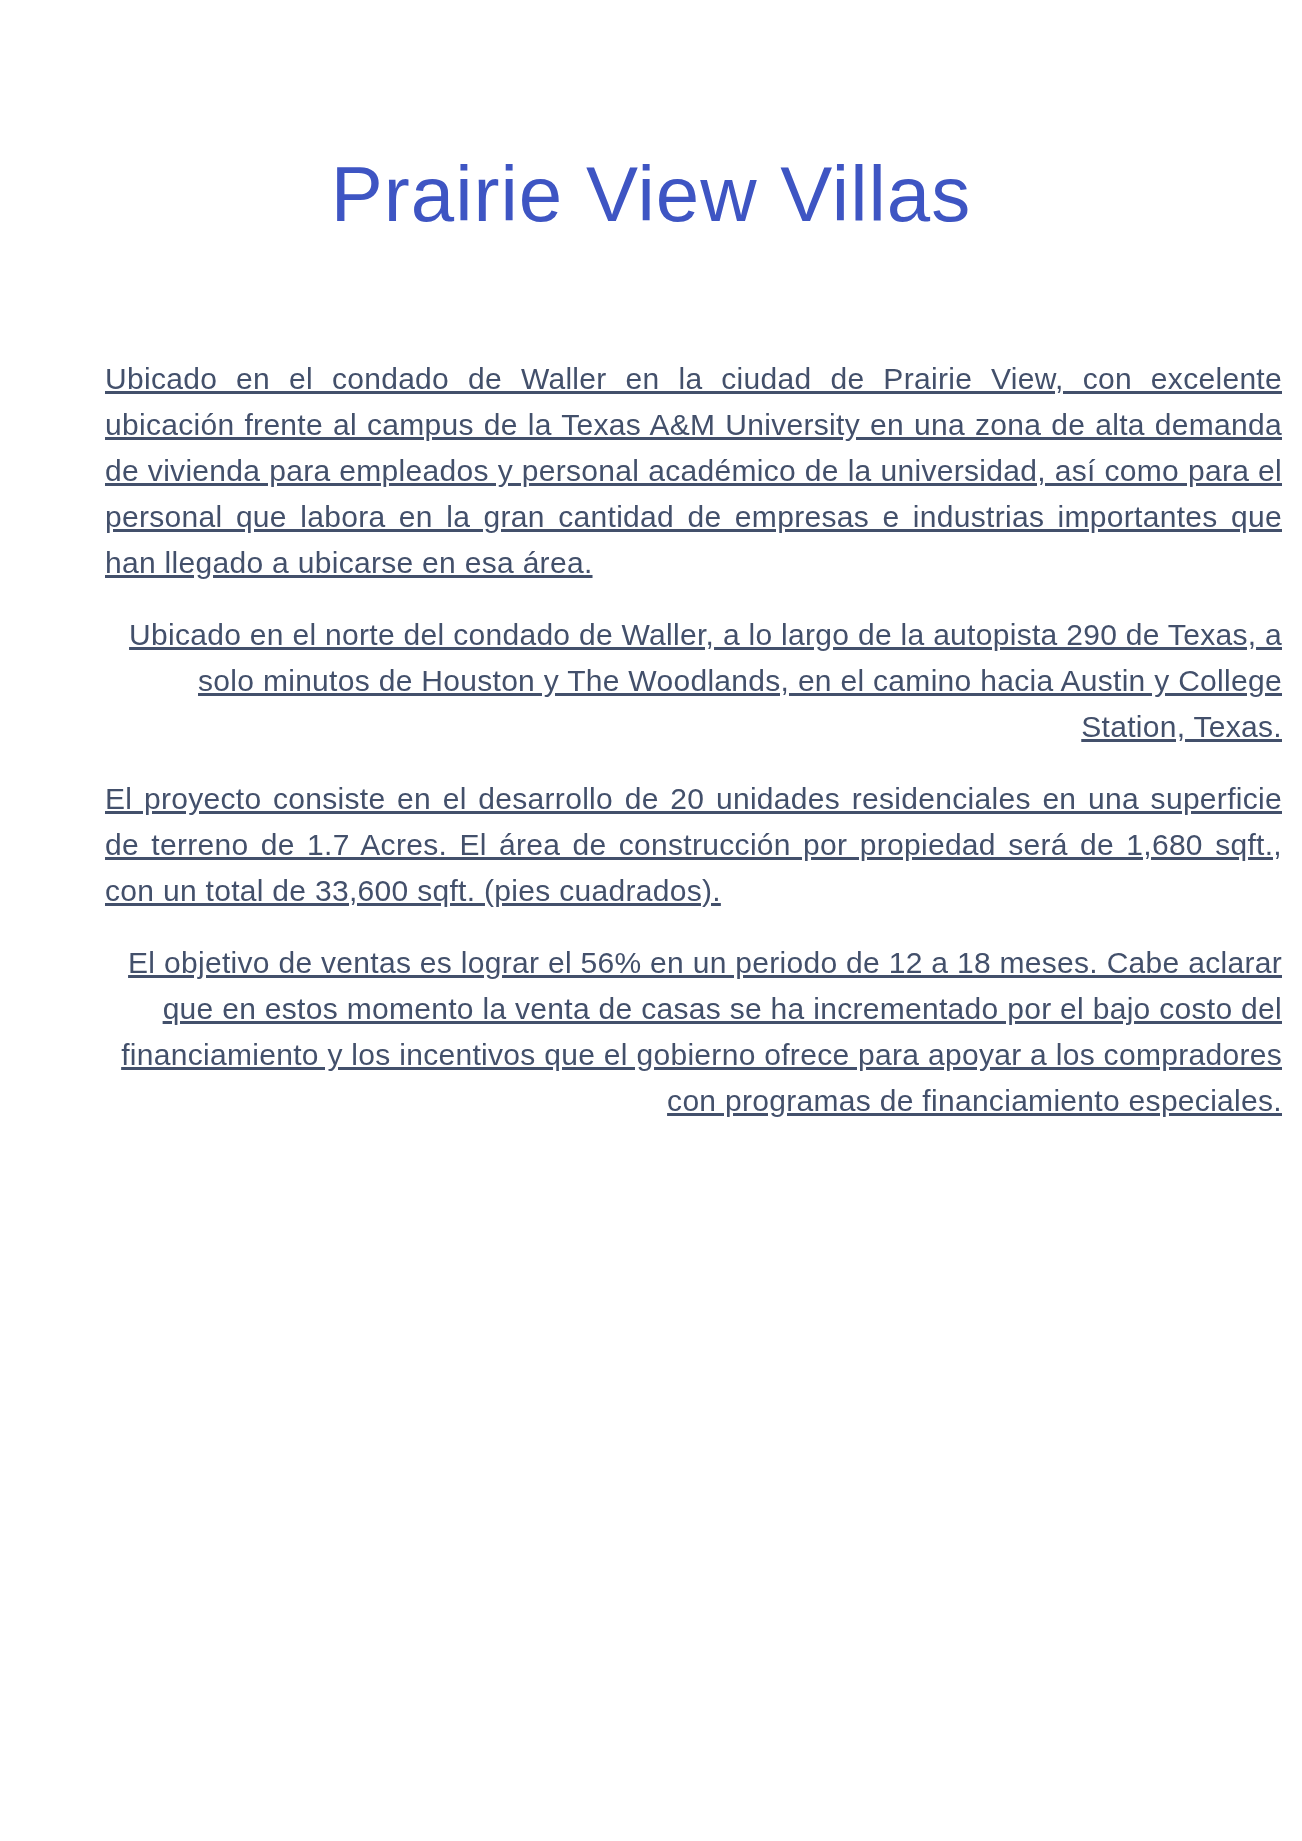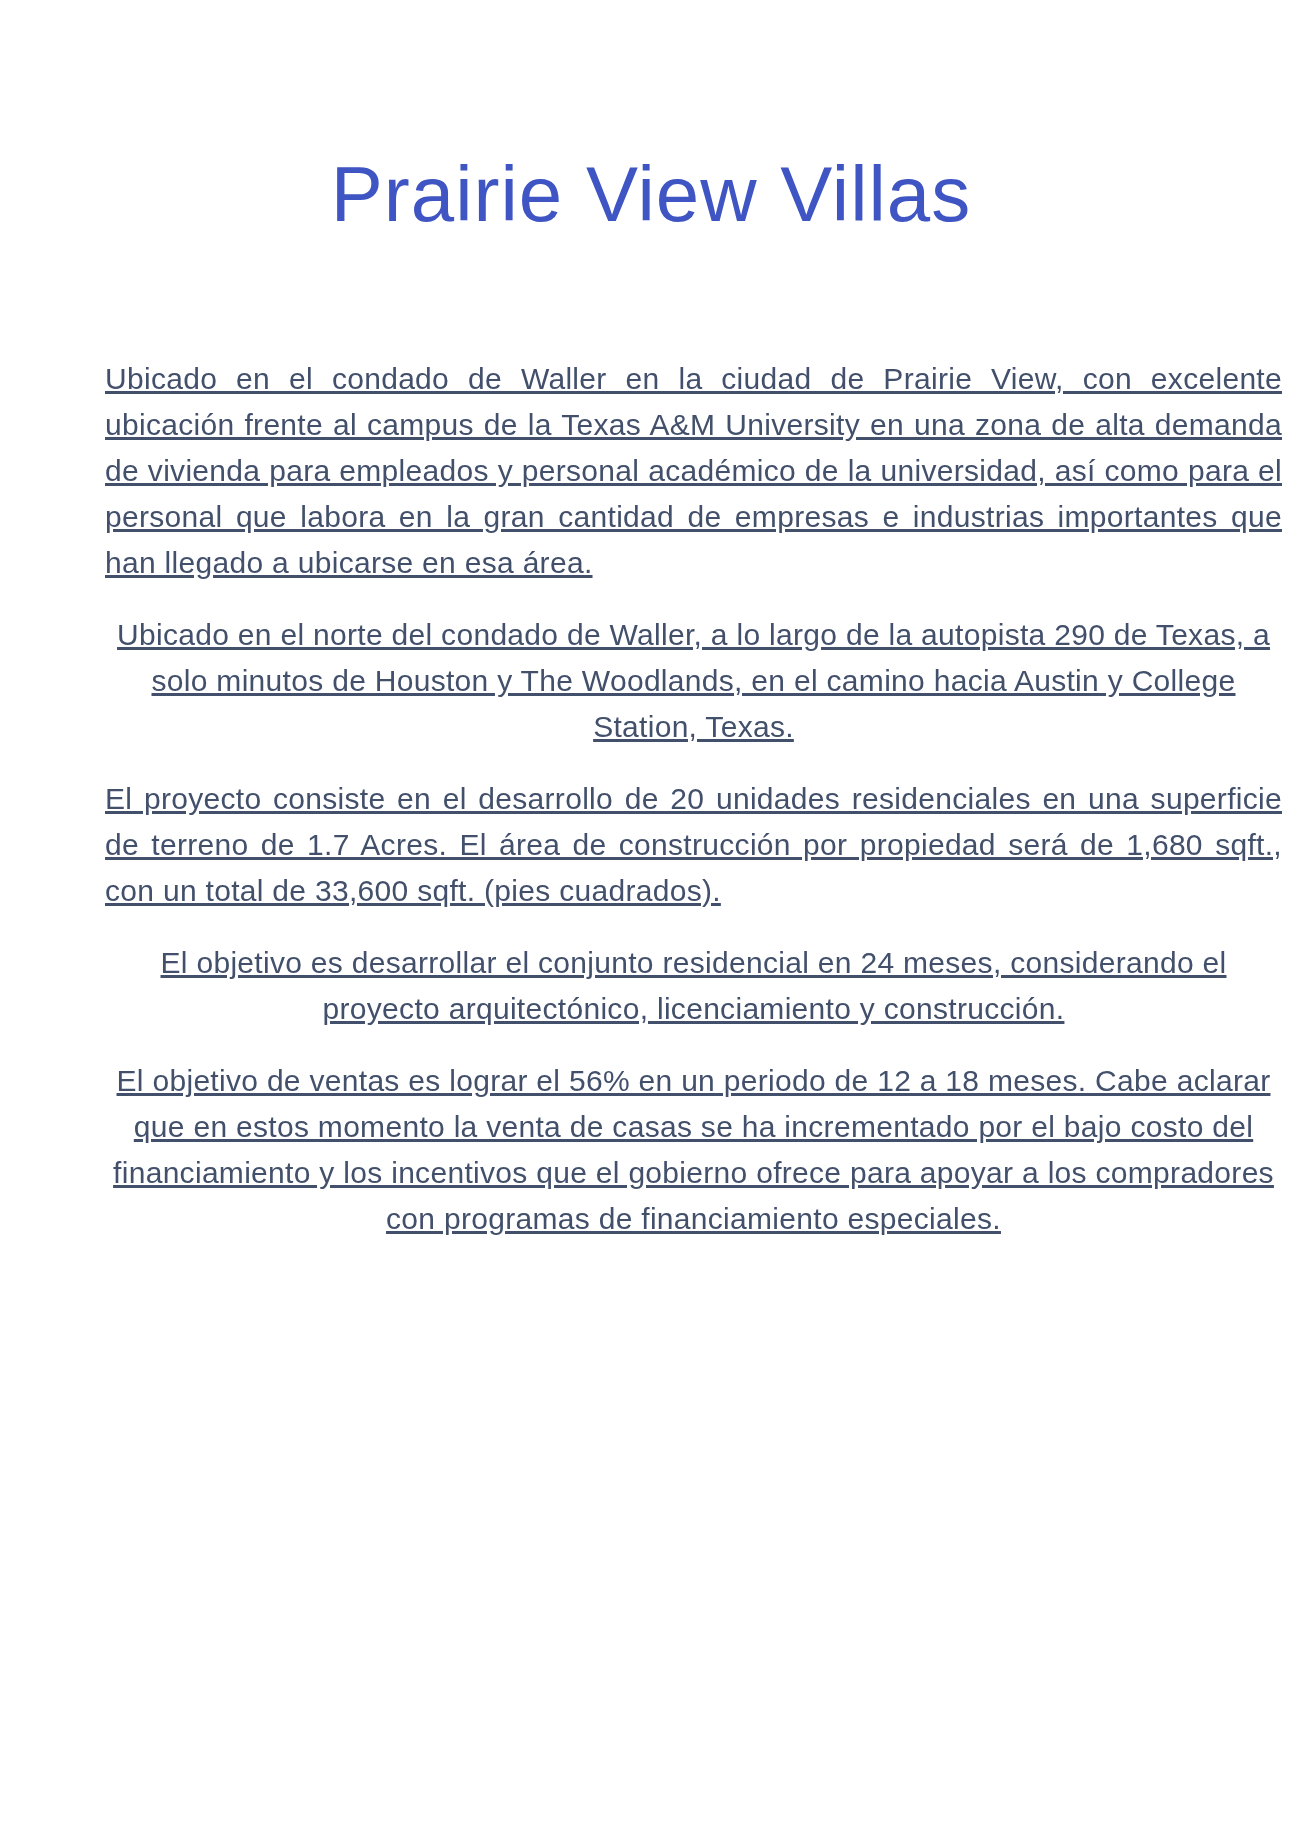--- a/index.html
+++ b/index.html
@@ -38,41 +38,40 @@
     line-height:46px;
     letter-spacing:0.3px;
     font-weight:400;
     color:var(--body-color);
     text-decoration:underline;
   }
   .p-justify{
     text-align:justify;
   }
   .p-left{
-    text-align:center;
+    text-align:right;
   }
   .p-indent{
     text-indent:12px;
   }
 </style>
 </head>
 <body>
 
 <div class="page">
 
   <h1 class="doc-title">Prairie View Villas</h1>
 
   <div class="content">
 
     <p class="p-justify">Ubicado en el condado de Waller en la ciudad de Prairie View, con excelente ubicación frente al campus de la Texas A&amp;M University en una zona de alta demanda de vivienda para empleados y personal académico de la universidad, así como para el personal que labora en la gran cantidad de empresas e industrias importantes que han llegado a ubicarse en esa área.</p>
 
     <p class="p-left">Ubicado en el norte del condado de Waller, a lo largo de la autopista 290 de Texas, a solo minutos de Houston y The Woodlands, en el camino hacia Austin y College Station, Texas.</p>
 
     <p class="p-justify">El proyecto consiste en el desarrollo de 20 unidades residenciales en una superficie de terreno de 1.7 Acres. El área de construcción por propiedad será de 1,680 sqft., con un total de 33,600 sqft. (pies cuadrados).</p>
 
-    <p class="p-left">El objetivo es desarrollar el conjunto residencial en 24 meses, considerando el proyecto arquitectónico, licenciamiento y construcción.</p>
 
 
 
     <p class="p-left">El objetivo de ventas es lograr el 56% en un periodo de 12 a 18 meses. Cabe aclarar que en estos momento la venta de casas se ha incrementado por el bajo costo del financiamiento y los incentivos que el gobierno ofrece para apoyar a los compradores con programas de financiamiento especiales.</p>
 
   </div>
 </div>
 
 </body></html>

